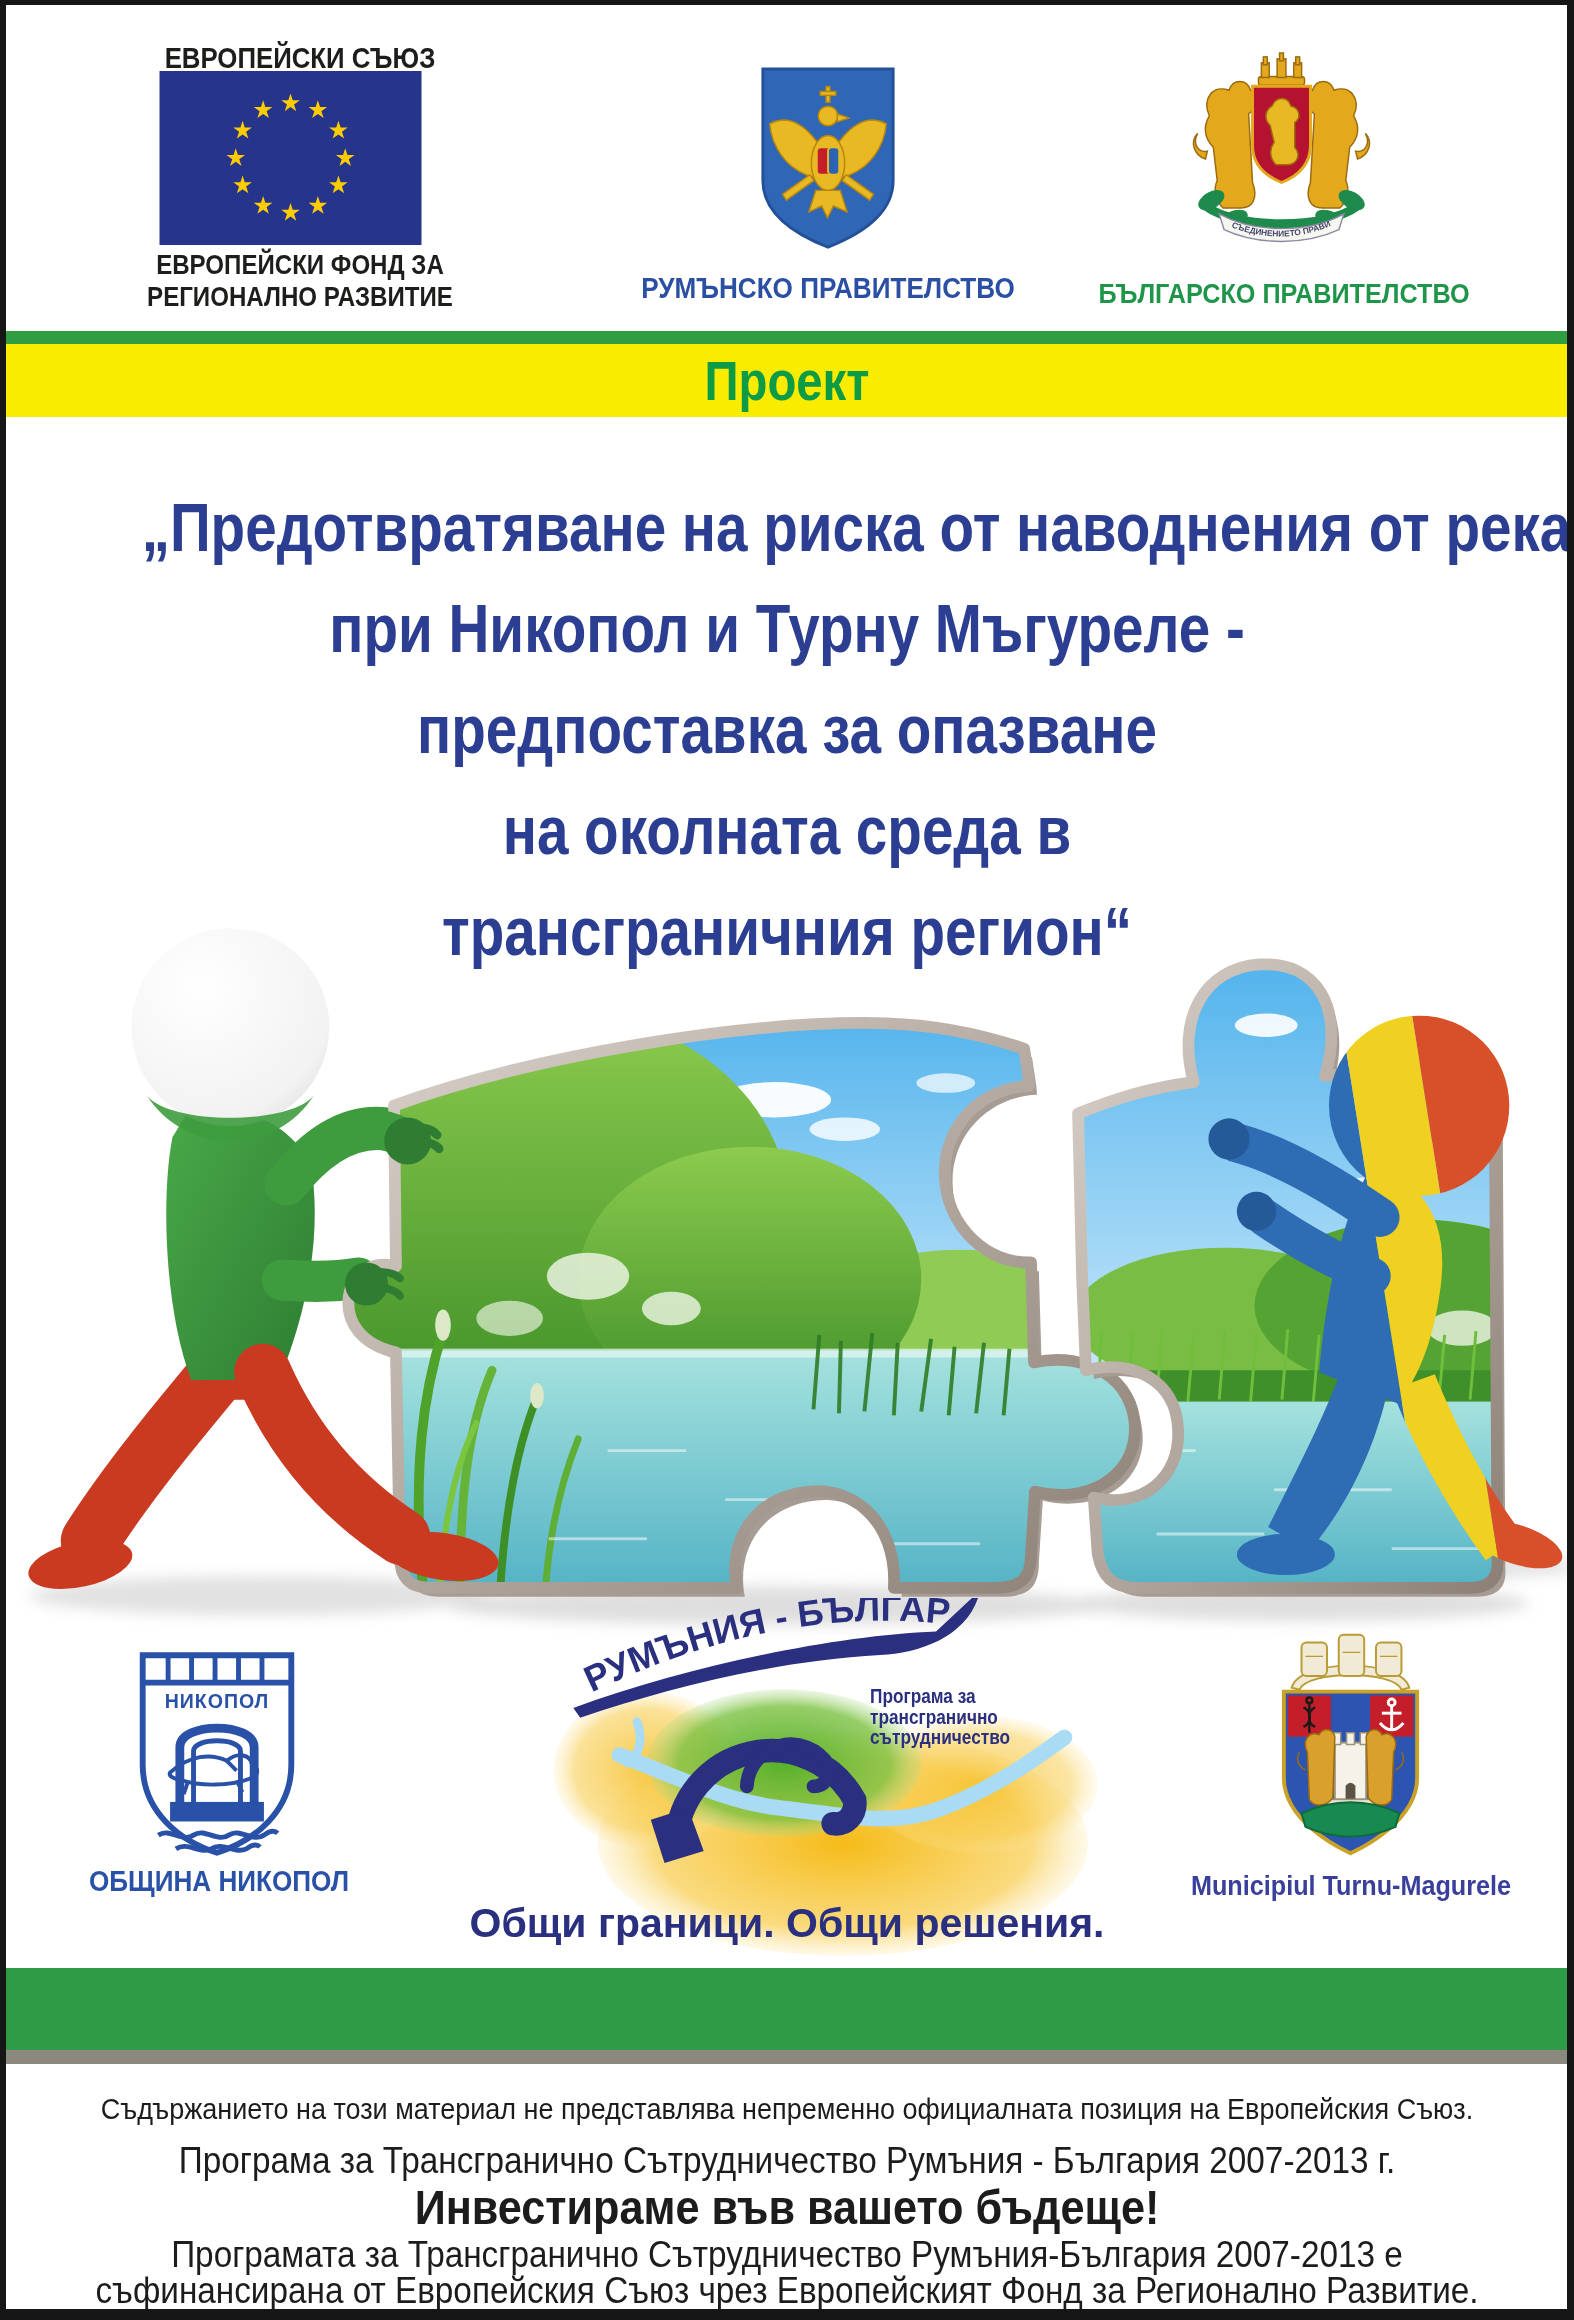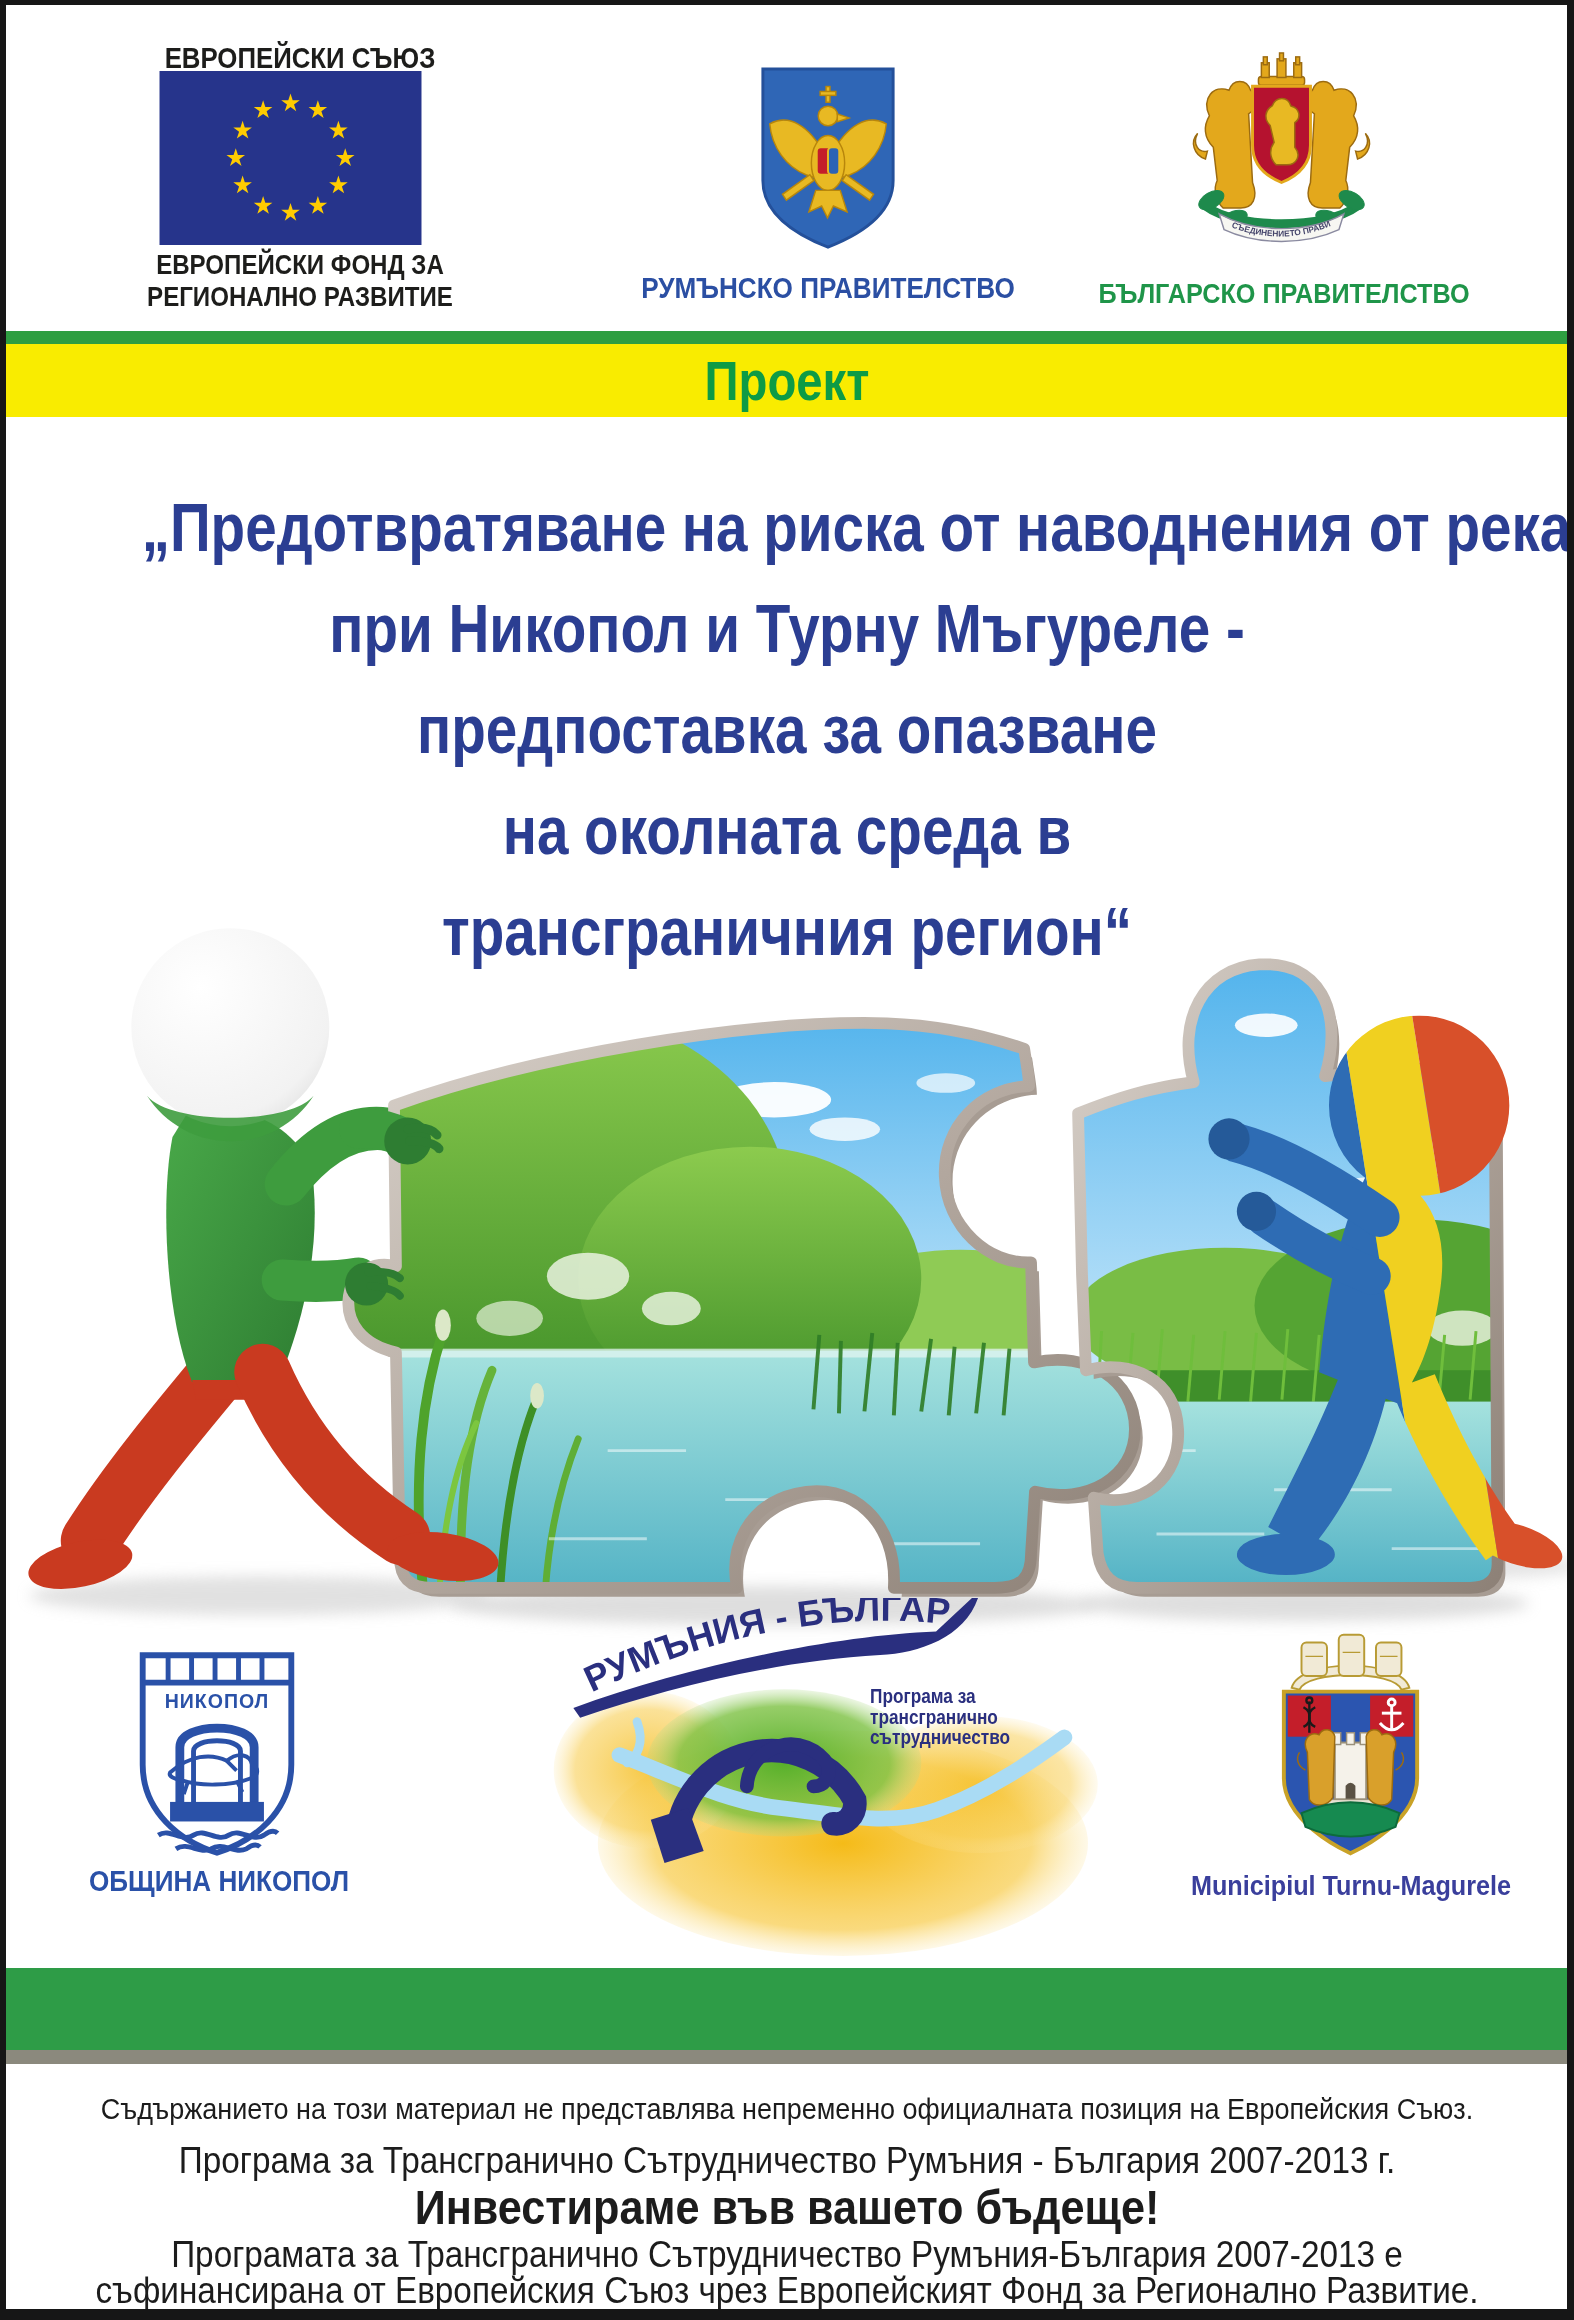--- a/index.html
+++ b/index.html
@@ -379,20 +379,21 @@
     <path d="M585 1742 C700 1700 850 1668 955 1664 L1000 1622 C990 1668 940 1686 898 1688 C790 1694 680 1722 592 1752 Z" fill="#2a2f7f"></path>
     <text font-size="37" font-weight="bold" fill="#2a2f7f">
       <textPath href="#arcPath" startOffset="1%">РУМЪНИЯ - БЪЛГАРИЯ</textPath>
     </text>
   </svg>
   <div class="abs prog-side cxL">
     <div>Програма за</div>
     <div>трансгранично</div>
     <div>сътрудничество</div>
   </div>
+  <div class="abs ctr tagline">Общи граници. Общи решения.</div>
 
   <svg class="abs" style="top:1623px;left:1270px;" width="161" height="245" viewBox="0 0 164 250">
     <g fill="#f1ead6" stroke="#b89b35" stroke-width="2">
       <path d="M22 66 C30 36 134 36 142 66 L134 68 C126 48 38 48 30 68 Z"></path>
       <rect x="32" y="20" width="26" height="34" rx="5"></rect>
       <rect x="70" y="12" width="26" height="42" rx="5"></rect>
       <rect x="108" y="20" width="26" height="34" rx="5"></rect>
       <path d="M36 34 h18 M74 30 h18 M112 34 h18" stroke-width="1.4"></path>
     </g>
     <g>

